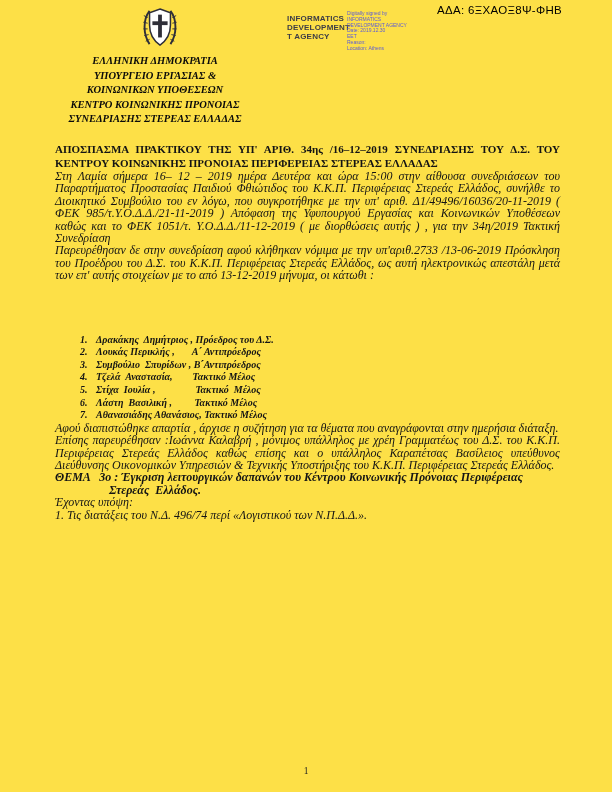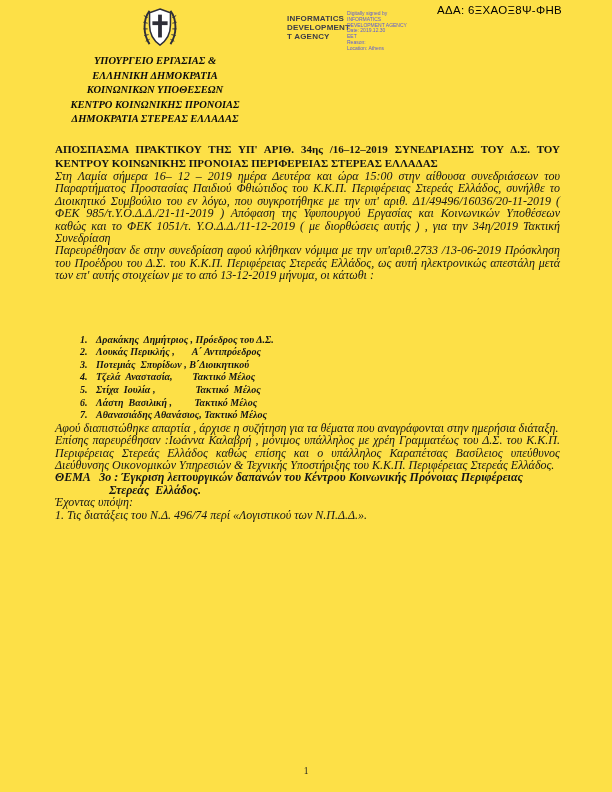--- a/index.html
+++ b/index.html
@@ -84,25 +84,25 @@
         <path d="M7 12 l-4 -2 M7 18 l-4.5 -1 M7 24 l-4.5 0 M8 30 l-4.5 1 M9 35 l-4 2"></path>
         <path d="M33 12 l4 -2 M33 18 l4.5 -1 M33 24 l4.5 0 M32 30 l4.5 1 M31 35 l4 2"></path>
       </g>
       <path d="M20 3 L31 7 V20 C31 30 26 37 20 41 C14 37 9 30 9 20 V7 Z" fill="#ffffff" stroke="#2e2e38" stroke-width="1.6"></path>
       <rect x="18" y="9" width="4" height="24" fill="#2e2e38"></rect>
       <rect x="12" y="16" width="16" height="4" fill="#2e2e38"></rect>
     </svg>
   </div>
 
   <div class="letterhead">
+    <div>ΕΛΛΗΝΙΚΗ ΔΗΜΟΚΡΑΤΙΑ</div>
     <div>ΥΠΟΥΡΓΕΙΟ ΕΡΓΑΣΙΑΣ &amp;</div>
-    <div>ΕΛΛΗΝΙΚΗ ΔΗΜΟΚΡΑΤΙΑ</div>
     <div>ΚΟΙΝΩΝΙΚΩΝ ΥΠΟΘΕΣΕΩΝ</div>
     <div>ΚΕΝΤΡΟ ΚΟΙΝΩΝΙΚΗΣ ΠΡΟΝΟΙΑΣ</div>
-    <div>ΔΗΜΟΚΡΑΤΙΑ ΣΤΕΡΕΑΣ ΕΛΛΑΔΑΣ</div>
+    <div>ΣΥΝΕΔΡΙΑΣΗΣ ΣΤΕΡΕΑΣ ΕΛΛΑΔΑΣ</div>
   </div>
 
   <div class="stamp-agency">
     <div>INFORMATICS</div>
     <div>DEVELOPMENT</div>
     <div>T AGENCY</div>
   </div>
   <div class="stamp-sig">
     <div>Digitally signed by</div>
     <div>INFORMATICS</div>
@@ -117,21 +117,21 @@
 
     <p class="title">ΑΠΟΣΠΑΣΜΑ ΠΡΑΚΤΙΚΟΥ ΤΗΣ ΥΠ' ΑΡΙΘ. 34ης /16–12–2019 ΣΥΝΕΔΡΙΑΣΗΣ ΤΟΥ Δ.Σ. ΤΟΥ ΚΕΝΤΡΟΥ ΚΟΙΝΩΝΙΚΗΣ ΠΡΟΝΟΙΑΣ ΠΕΡΙΦΕΡΕΙΑΣ ΣΤΕΡΕΑΣ ΕΛΛΑΔΑΣ</p>
 
     <p class="body p1">Στη Λαμία σήμερα 16– 12 – 2019 ημέρα Δευτέρα και ώρα 15:00 στην αίθουσα συνεδριάσεων του Παραρτήματος Προστασίας Παιδιού Φθιώτιδος του Κ.Κ.Π. Περιφέρειας Στερεάς Ελλάδος, συνήλθε το Διοικητικό Συμβούλιο του εν λόγω, που συγκροτήθηκε με την υπ' αριθ. Δ1/49496/16036/20-11-2019 ( ΦΕΚ 985/τ.Υ.Ο.Δ.Δ./21-11-2019 )  Απόφαση της Υφυπουργού Εργασίας και Κοινωνικών Υποθέσεων καθώς και το ΦΕΚ 1051/τ. Υ.Ο.Δ.Δ./11-12-2019 ( με διορθώσεις αυτής ) , για την 34η/2019 Τακτική Συνεδρίαση</p>
 
     <p class="body p2">Παρευρέθησαν  δε στην συνεδρίαση αφού κλήθηκαν  νόμιμα με την υπ'αριθ.2733 /13-06-2019 Πρόσκληση του Προέδρου του Δ.Σ. του Κ.Κ.Π. Περιφέρειας Στερεάς Ελλάδος, ως αυτή ηλεκτρονικώς απεστάλη μετά των επ' αυτής στοιχείων με το από 13-12-2019 μήνυμα, οι κάτωθι :</p>
 
     <div class="members">
       <div class="member-row"><span class="num">1.</span><span>Δρακάκης  Δημήτριος , Πρόεδρος του Δ.Σ.</span></div>
       <div class="member-row"><span class="num">2.</span><span>Λουκάς Περικλής ,       Α΄ Αντιπρόεδρος</span></div>
-      <div class="member-row"><span class="num">3.</span><span>Ποτεμιάς  Σπυρίδων , Β΄Διοικητικού</span></div>
+      <div class="member-row"><span class="num">3.</span><span>Συμβούλιο  Σπυρίδων , Β΄Αντιπρόεδρος</span></div>
       <div class="member-row"><span class="num">4.</span><span>Τζελά  Αναστασία,        Τακτικό Μέλος</span></div>
       <div class="member-row"><span class="num">5.</span><span>Στίχα  Ιουλία ,                Τακτικό  Μέλος</span></div>
       <div class="member-row"><span class="num">6.</span><span>Λάστη  Βασιλική ,         Τακτικό Μέλος</span></div>
       <div class="member-row"><span class="num">7.</span><span>Αθανασιάδης Αθανάσιος, Τακτικό Μέλος</span></div>
     </div>
 
     <p class="body p4">Αφού διαπιστώθηκε απαρτία , άρχισε η συζήτηση για τα θέματα που αναγράφονται στην ημερήσια διάταξη.</p>
 
     <p class="body p3">Επίσης παρευρέθησαν :Ιωάννα Καλαβρή , μόνιμος υπάλληλος με χρέη Γραμματέως του Δ.Σ. του Κ.Κ.Π. Περιφέρειας Στερεάς Ελλάδος καθώς επίσης και ο υπάλληλος Καραπέτσας Βασίλειος υπεύθυνος Διεύθυνσης Οικονομικών Υπηρεσιών &amp; Τεχνικής Υποστήριξης του Κ.Κ.Π. Περιφέρειας Στερεάς Ελλάδος.</p>
 

